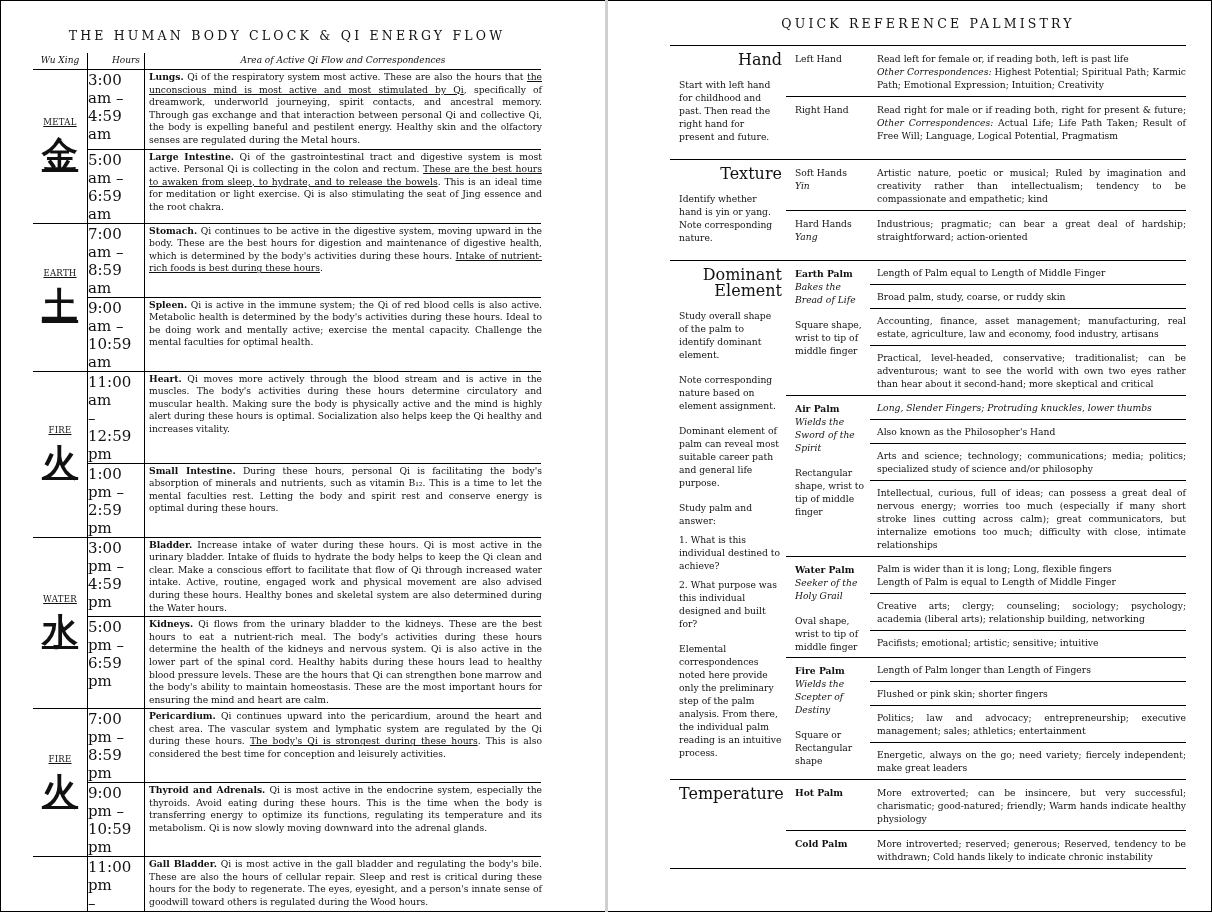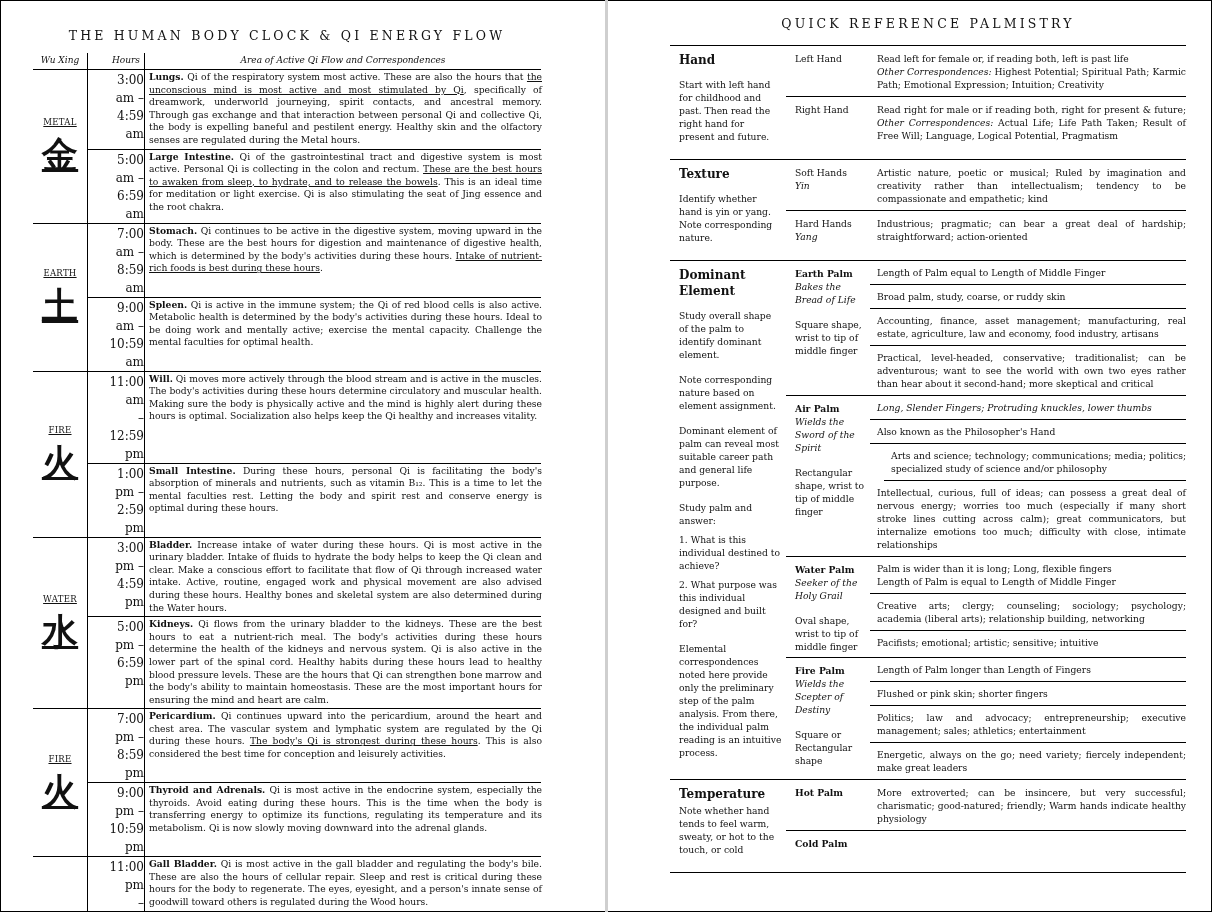--- a/index.html
+++ b/index.html
@@ -25,32 +25,32 @@
   .group { display:grid; grid-template-columns:54px 454px; border-bottom:1.5px solid #000; }
   .group:last-child { border-bottom:none; }
   .elem {
     display:flex; flex-direction:column; align-items:center; justify-content:center;
     font-size:8.5px; letter-spacing:0.3px;text-decoration:underline;
   }
   .elem .glyph { font-size:36px; line-height:40px; margin-top:8px; font-family:"DejaVu Sans", sans-serif; font-weight:bold; }
   .rows { border-left:1px solid #000; }
   .row { display:grid; grid-template-columns:57px 397px; border-bottom:1px solid #000; }
   .row:last-child { border-bottom:none; }
-  .hours { border-right:1px solid #000; font-size:12px; text-align:right; line-height:18px; padding-top:1px;margin-left:9px; }
+  .hours { border-right:1px solid #000; font-size:15px; text-align:left; line-height:18px; padding-top:1px; }
   .desc { font-size:9.2px; line-height:12.6px; text-align:justify; padding:1px 0 2px 4px; }
   .desc b { font-weight:bold; }
   .desc u { text-decoration:underline; }
 
   
   .right { position:absolute; left:670px; top:16px; width:516px; }
   .right .page-title { margin-bottom:14px; }
   .ptable { border-top:1.5px solid #000; }
   .psec { display:grid; grid-template-columns:116px 400px; border-bottom:1.5px solid #000; }
   .pleft { padding:6px 4px 4px 9px; font-size:9.2px; line-height:13px; }
-  .pleft .ptitle { font-weight:bold; font-size:12px; line-height:16px; margin-bottom:10px; }
+  .pleft .ptitle { font-weight:normal; font-size:16px; line-height:16px; margin-bottom:10px;text-align:right; }
   .pleft p { margin:0 0 12px 0; }
   .prows { display:flex; flex-direction:column; }
   .prow { display:grid; grid-template-columns:84px 316px; border-bottom:1px solid #000; margin-left:0; }
   .prow:last-child { border-bottom:none; }
   .pname { padding:6px 2px 4px 9px; font-size:9.2px; line-height:13px; }
   .pname i { display:block; font-style:italic; }
   .pdesc { padding:6px 0 5px 7px; font-size:9.2px; line-height:13px; text-align:justify; }
   .pdesc i { font-style:italic; }
 
   
@@ -128,21 +128,21 @@
           <div>FIRE</div>
           <div class="glyph">火</div>
         </div>
         <div class="rows">
           <div class="row">
             <div class="hours">
               <div>11:00 am</div>
               <div>–</div>
               <div>12:59 pm</div>
             </div>
-            <div class="desc"><b>Will.</b><span> Qi moves more actively through the blood stream and is active in the muscles. The body's activities during these hours determine circulatory and muscular health. Making sure the body is physically active and the mind is highly alert during these hours is optimal. Socialization also helps keep the Qi healthy and increases vitality.</span></div>
+            <div class="desc"><b>Heart.</b><span> Qi moves more actively through the blood stream and is active in the muscles. The body's activities during these hours determine circulatory and muscular health. Making sure the body is physically active and the mind is highly alert during these hours is optimal. Socialization also helps keep the Qi healthy and increases vitality.</span></div>
           </div>
           <div class="row">
             <div class="hours">
               <div>1:00 pm –</div>
               <div>2:59 pm</div>
             </div>
             <div class="desc"><b>Small Intestine.</b><span> During these hours, personal Qi is facilitating the body's absorption of minerals and nutrients, such as vitamin B₁₂. This is a time to let the mental faculties rest. Letting the body and spirit rest and conserve energy is optimal during these hours.</span></div>
           </div>
         </div>
       </div>
@@ -281,21 +281,21 @@
           </div>
           <div class="palm">
             <div class="plabel">
               <b>Air Palm</b>
               <i>Wields the Sword of the Spirit</i>
               <div class="shape">Rectangular shape, wrist to tip of middle finger</div>
             </div>
             <div class="traits">
               <div class="trait" style="white-space: pre-line; font-style: italic;">Long, Slender Fingers; Protruding knuckles, lower thumbs</div>
               <div class="trait" style="white-space: pre-line;">Also known as the Philosopher's Hand</div>
-              <div class="trait" style="white-space: pre-line; margin-left: 14px;">Arts and science; technology; communications; media; politics; specialized study of science and/or philosophy</div>
+              <div class="trait" style="white-space: pre-line;">Arts and science; technology; communications; media; politics; specialized study of science and/or philosophy</div>
               <div class="trait" style="white-space: pre-line;">Intellectual, curious, full of ideas; can possess a great deal of nervous energy; worries too much (especially if many short stroke lines cutting across calm); great communicators, but internalize emotions too much; difficulty with close, intimate relationships</div>
             </div>
           </div>
           <div class="palm">
             <div class="plabel">
               <b>Water Palm</b>
               <i>Seeker of the Holy Grail</i>
               <div class="shape">Oval shape, wrist to tip of middle finger</div>
             </div>
             <div class="traits">
@@ -317,27 +317,27 @@
               <div class="trait" style="white-space: pre-line;">Politics; law and advocacy; entrepreneurship; executive management; sales; athletics; entertainment</div>
               <div class="trait" style="white-space: pre-line;">Energetic, always on the go; need variety; fiercely independent; make great leaders</div>
             </div>
           </div>
         </div>
     </div>
 
     <div class="psec">
       <div class="pleft">
         <div class="ptitle" style="margin-bottom:2px">Temperature</div>
-        <p>Note whether hand tends to feel warm, sweaty, or hot to the touch, or cold</p>
       </div>
       <div class="prows">
         <div class="prow">
           <div class="pname bold">Hot Palm</div>
           <div class="pdesc">More extroverted; can be insincere, but very successful; charismatic; good-natured; friendly; Warm hands indicate healthy physiology</div>
         </div>
         <div class="prow">
           <div class="pname bold">Cold Palm</div>
+          <div class="pdesc">More introverted; reserved; generous; Reserved, tendency to be withdrawn; Cold hands likely to indicate chronic instability</div>
         </div>
       </div>
     </div>
 
   </div>
 </div>
 
 </body></html>

